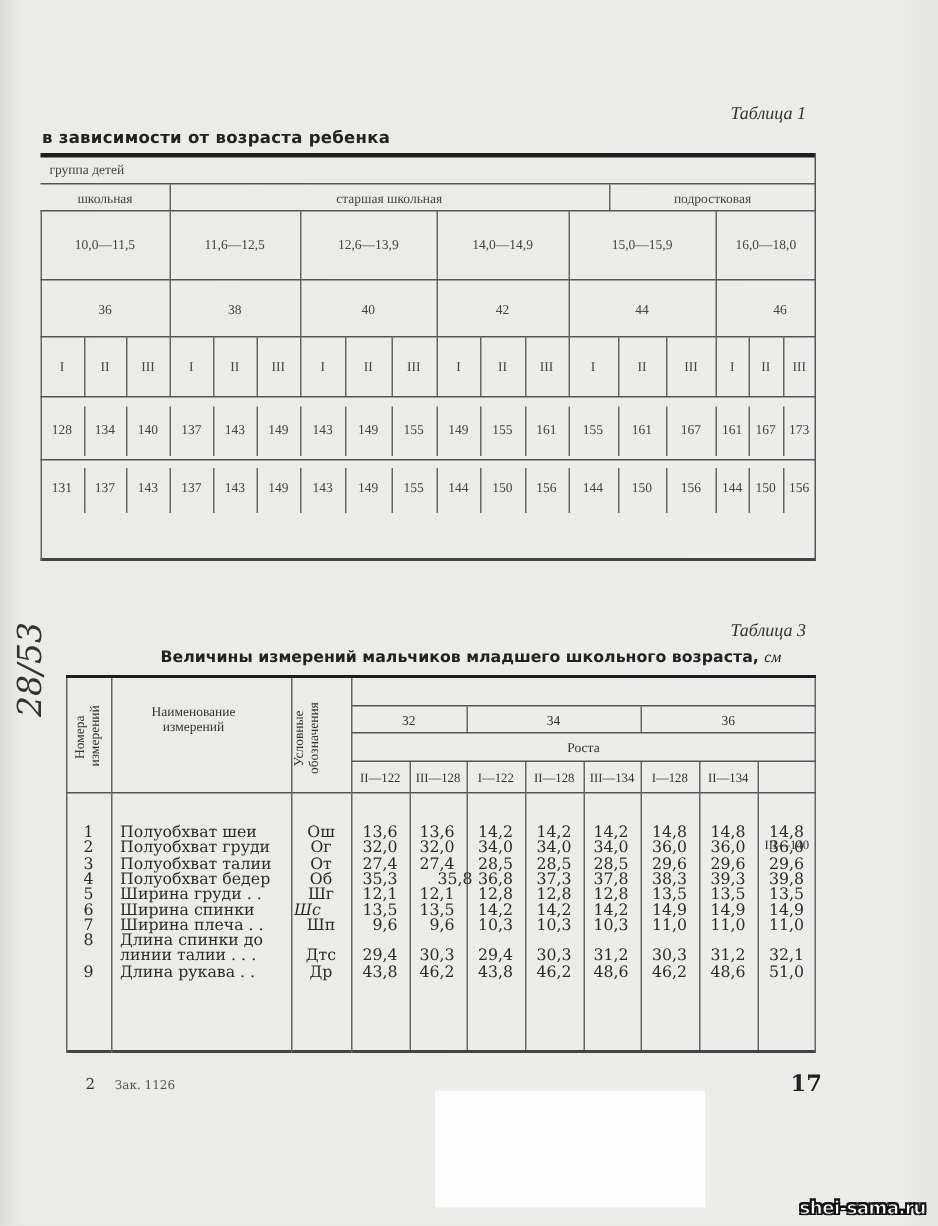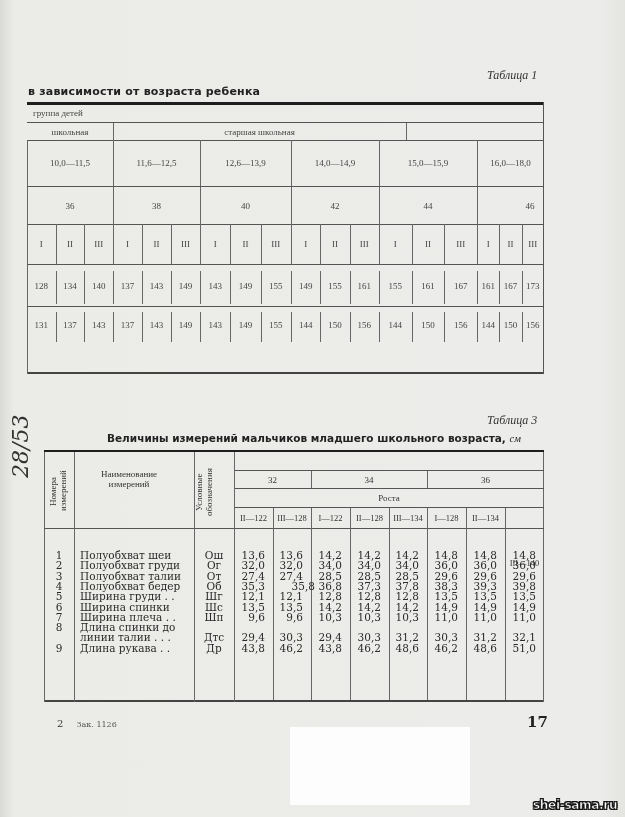--- a/index.html
+++ b/index.html
@@ -64,41 +64,42 @@
   <div class="topline"></div>
   <div class="bottomline"></div>
   <div class="rline"></div>
   <div class="lline"></div>
 
   <div class="cell" style="left:6px;top:3px;height:16px;justify-content:flex-start;">группа детей</div>
   <div class="hline" style="left:0;top:20px;width:517px;"></div>
 
   <div class="cell" style="left:0;top:21px;width:86px;height:17px;">школьная</div>
   <div class="cell" style="left:86px;top:21px;width:293px;height:17px;">старшая школьная</div>
+  <div class="cell" style="left:379px;top:21px;width:138px;height:17px;">подростковая</div>
   <div class="vline" style="left:86px;top:21px;height:17px;"></div>
   <div class="vline" style="left:379px;top:21px;height:17px;"></div>
   <div class="hline" style="left:0;top:38px;width:517px;"></div>
 
   <div id="t1-body">
       <div class="cell" style="left:0px;top:38px;width:86px;height:46px;">10,0—11,5</div>
       <div class="cell" style="left:0px;top:85px;width:86px;height:37px;">36</div>
       <div class="cell" style="left:86px;top:38px;width:87px;height:46px;">11,6—12,5</div>
       <div class="cell" style="left:86px;top:85px;width:87px;height:37px;text-align:right;">38</div>
       <div class="vline" style="left:86px;top:38px;height:84px;"></div>
       <div class="cell" style="left:173px;top:38px;width:91px;height:46px;">12,6—13,9</div>
       <div class="cell" style="left:173px;top:85px;width:91px;height:37px;">40</div>
       <div class="vline" style="left:173px;top:38px;height:84px;"></div>
       <div class="cell" style="left:264px;top:38px;width:88px;height:46px;">14,0—14,9</div>
       <div class="cell" style="left:264px;top:85px;width:88px;height:37px;">42</div>
       <div class="vline" style="left:264px;top:38px;height:84px;"></div>
       <div class="cell" style="left:352px;top:38px;width:98px;height:46px;">15,0—15,9</div>
       <div class="cell" style="left:352px;top:85px;width:98px;height:37px;">44</div>
       <div class="vline" style="left:352px;top:38px;height:84px;"></div>
       <div class="cell" style="left:450px;top:38px;width:67px;height:46px;">16,0—18,0</div>
-      <div class="cell" style="left:460px;top:85px;width:86px;height:37px;text-align:center;">46</div>
+      <div class="cell" style="left:450px;top:85px;width:86px;height:37px;text-align:center;">46</div>
       <div class="vline" style="left:450px;top:38px;height:84px;"></div>
       <div class="hline" style="left:0;top:84px;width:517px;"></div>
       <div class="hline" style="left:0;top:122px;width:517px;"></div>
       <div class="cell num" style="left:0px;top:122px;width:28.666666666666668px;height:40px;">I</div>
       <div class="cell num" style="left:28.666666666666668px;top:122px;width:28.666666666666668px;height:40px;">II</div>
       <div class="vline" style="left:28.666666666666668px;top:122px;height:40px;"></div>
       <div class="cell num" style="left:57.333333333333336px;top:122px;width:28.666666666666668px;height:40px;">III</div>
       <div class="vline" style="left:57.333333333333336px;top:122px;height:40px;"></div>
       <div class="cell num" style="left:86px;top:122px;width:29px;height:40px;">I</div>
       <div class="vline" style="left:86px;top:122px;height:40px;"></div>
@@ -305,21 +306,21 @@
       <div class="body-col num-col" style="left:190px;top:141.2px;width:31px;">12,1</div>
       <div class="body-col num-col" style="left:229px;top:141.2px;width:30px;">12,1</div>
       <div class="body-col num-col" style="left:267px;top:141.2px;width:31px;">12,8</div>
       <div class="body-col num-col" style="left:306px;top:141.2px;width:31px;">12,8</div>
       <div class="body-col num-col" style="left:345px;top:141.2px;width:30px;">12,8</div>
       <div class="body-col num-col" style="left:383px;top:141.2px;width:31px;">13,5</div>
       <div class="body-col num-col" style="left:422px;top:141.2px;width:31px;">13,5</div>
       <div class="body-col num-col" style="left:461px;top:141.2px;width:31px;">13,5</div>
       <div class="body-col" style="left:4px;top:151.5px;width:22px;text-align:center;">6</div>
       <div class="body-col" style="left:36px;top:151.5px;width:112px;">Ширина спинки</div>
-      <div class="body-col" style="left:152px;top:151.5px;width:36px;text-align:center;">Шс</div>
+      <div class="body-col" style="left:152px;top:151.5px;width:36px;font-style:italic;">Шс</div>
       <div class="body-col num-col" style="left:190px;top:151.5px;width:31px;">13,5</div>
       <div class="body-col num-col" style="left:229px;top:151.5px;width:30px;">13,5</div>
       <div class="body-col num-col" style="left:267px;top:151.5px;width:31px;">14,2</div>
       <div class="body-col num-col" style="left:306px;top:151.5px;width:31px;">14,2</div>
       <div class="body-col num-col" style="left:345px;top:151.5px;width:30px;">14,2</div>
       <div class="body-col num-col" style="left:383px;top:151.5px;width:31px;">14,9</div>
       <div class="body-col num-col" style="left:422px;top:151.5px;width:31px;">14,9</div>
       <div class="body-col num-col" style="left:461px;top:151.5px;width:31px;">14,9</div>
       <div class="body-col" style="left:4px;top:161.8px;width:22px;text-align:center;">7</div>
       <div class="body-col" style="left:36px;top:161.8px;width:112px;">Ширина плеча . .</div>

